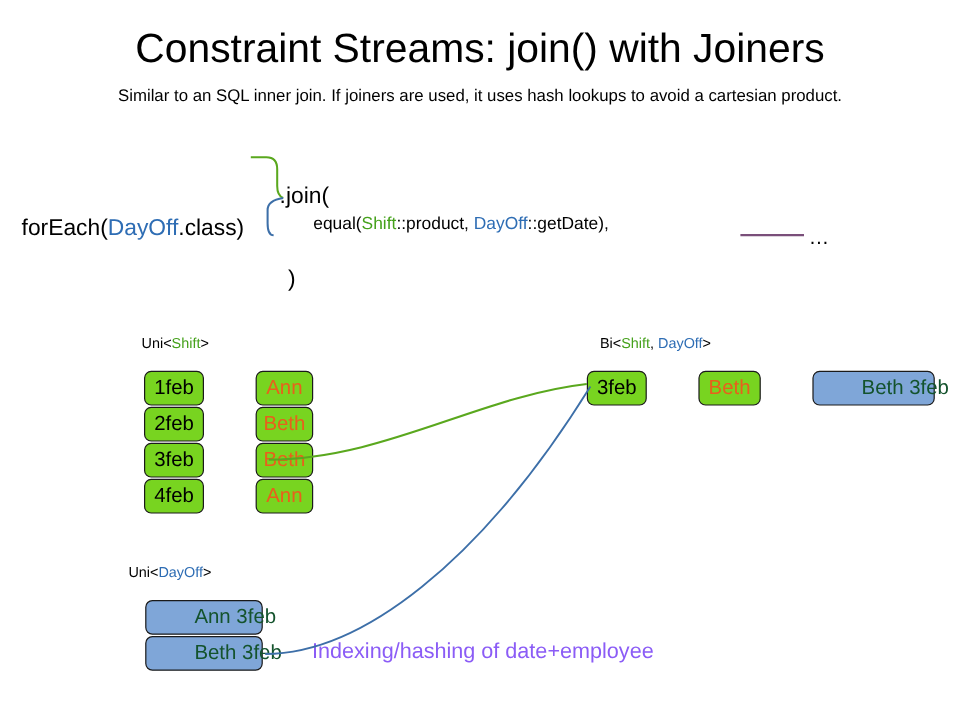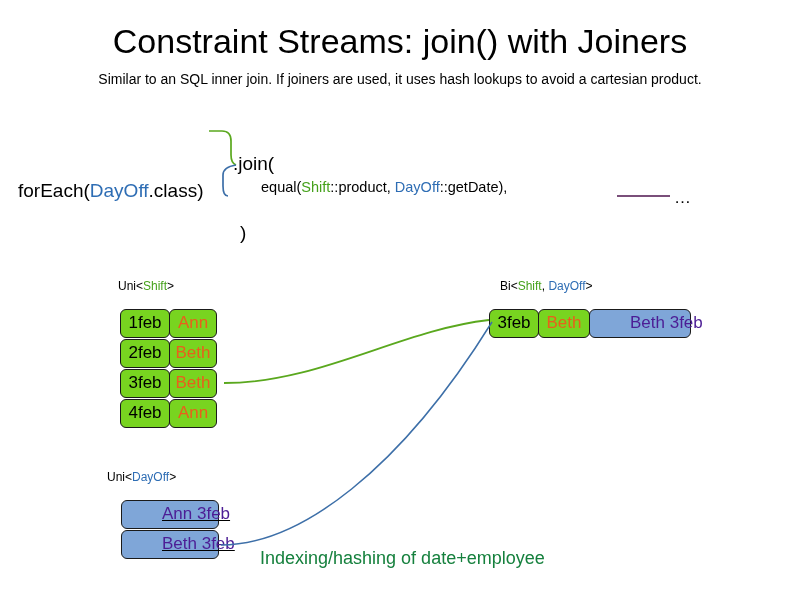--- a/index.html
+++ b/index.html
@@ -86,66 +86,66 @@
   }
   #label-uni-shift  { left: 118px; top: 275px; }
   #label-uni-dayoff { left: 107px; top: 466px; }
   #label-bi         { left: 500px; top: 275px; }
 
   
   .tuple-row {
     position: absolute;
     display: flex;
     align-items: flex-end;
+    gap: 44px;
   }
   .cell {
     box-sizing: border-box;
     border: 1.6px solid #1a1a1a;
     border-radius: 6px;
     height: 29px;
     line-height: 26px;
     font-size: 17px;
     text-align: center;
     white-space: nowrap;
     padding: 0 5px;
   }
   .cell.green { background: #78d420; }
   .cell.blue  { background: #7fa6d8; }
   .cell.date     { color: #000000; }
   .cell.employee { color: #e8601c; }
-  .cell.pair     { color: #4c1d95; padding-left: 40px; }
+  .cell.pair     { color: #14532d; padding-left: 40px; }
 
   
   #uni-shift-rows { left: 120px; top: 309px; }
   #uni-shift-rows .tuple-row { position: static; margin-bottom: 1px; }
   #uni-shift-rows { position: absolute; }
   #uni-shift-rows .cell.date     { width: 50px; }
   #uni-shift-rows .cell.employee { width: 48px; margin-left: -1px; }
 
   
-  #uni-dayoff-rows { position: absolute; left: 121px; top: 500px; text-decoration: underline; }
+  #uni-dayoff-rows { position: absolute; left: 121px; top: 500px; }
   #uni-dayoff-rows .tuple-row { position: static; margin-bottom: 1px; }
   #uni-dayoff-rows .cell.pair { width: 98px; }
 
   
   #bi-row { position: absolute; left: 489px; top: 309px; }
   #bi-row .cell.date     { width: 50px; }
   #bi-row .cell.employee { width: 52px; margin-left: -1px; }
   #bi-row .cell.pair     { width: 102px; margin-left: -1px; }
 
   
   #annotation {
     position: absolute;
     left: 260px;
     top: 531px;
     font-size: 18px;
     line-height: 23px;
-    color: #15803d;
-    white-space: nowrap;
-    margin-top: 16px;
+    color: #8b5cf6;
+    white-space: nowrap;
   }
 
   
   #overlay {
     position: absolute;
     left: 0;
     top: 0;
     width: 800px;
     height: 600px;
     pointer-events: none;

